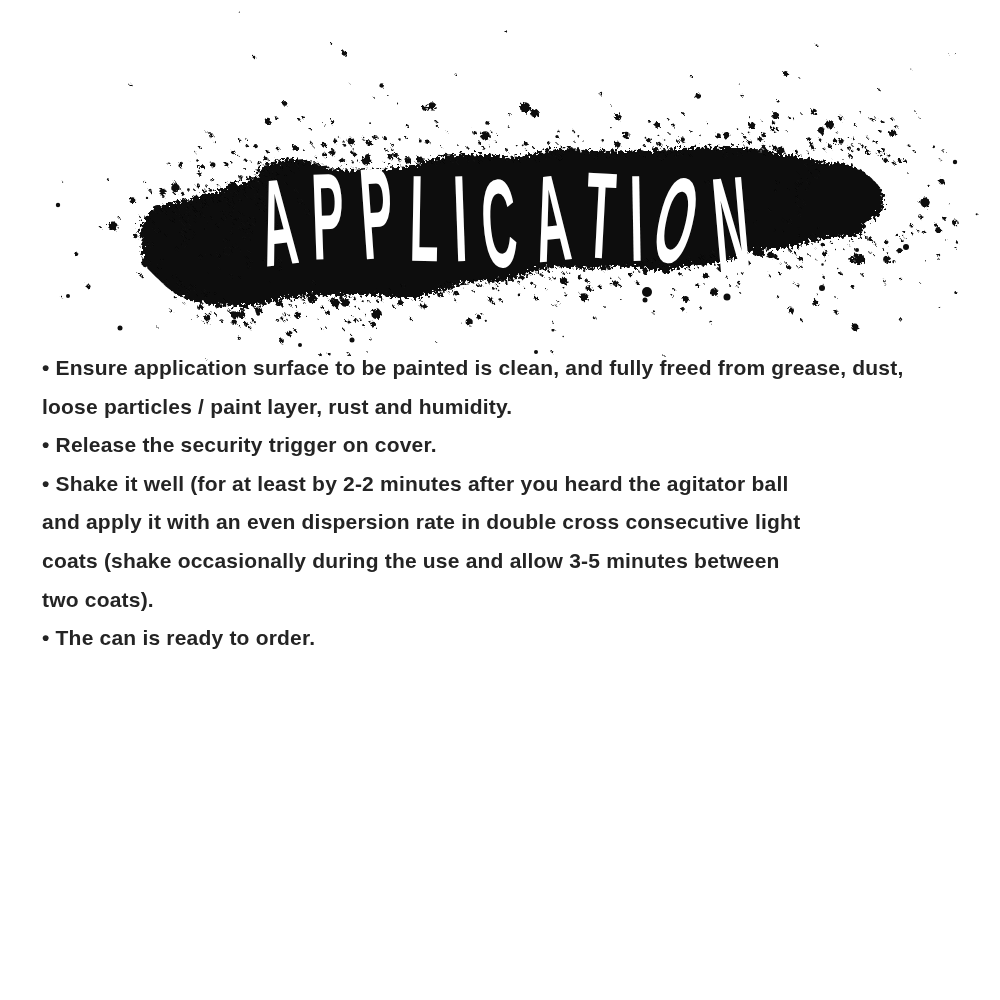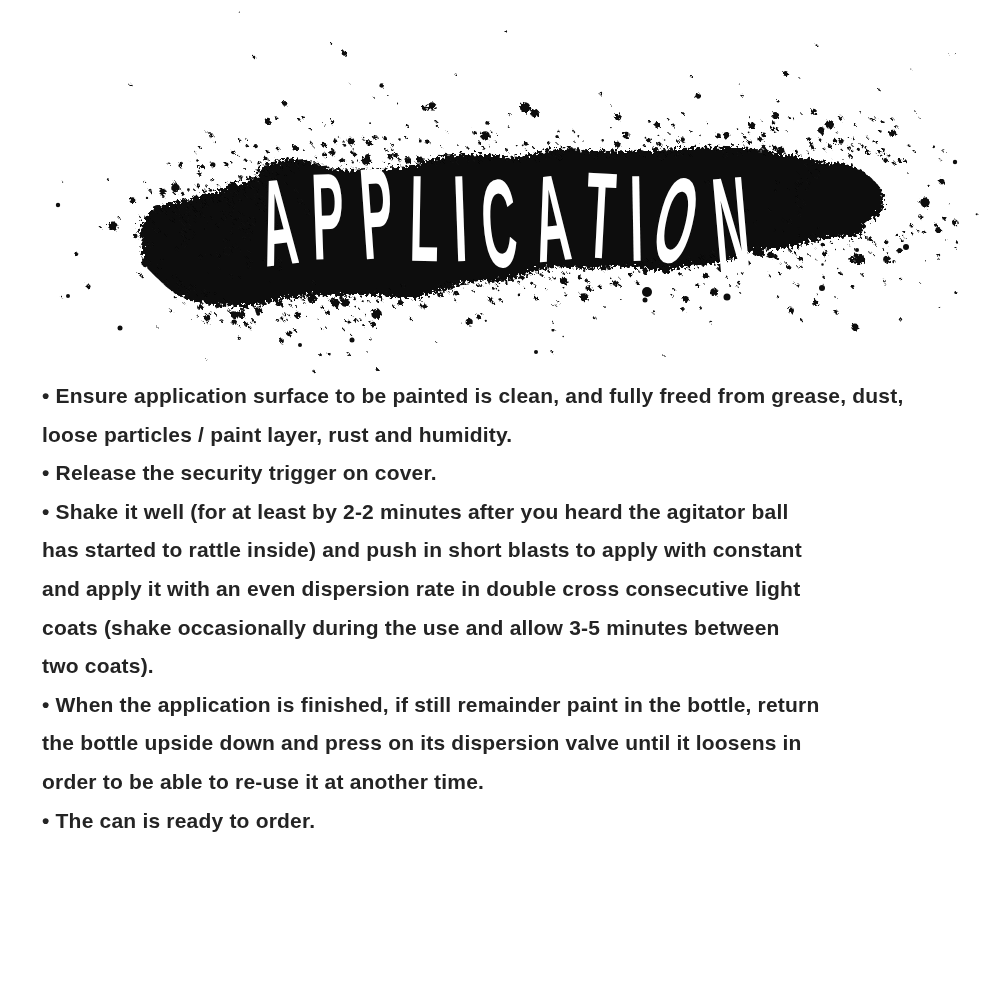--- a/index.html
+++ b/index.html
@@ -1176,38 +1176,32 @@
         <span class="t-letter" style="transform: rotate(-2deg) translateY(0px) scale(0.8, 2.05);">I</span>
         <span class="t-letter" style="transform: rotate(-4deg) translateY(5px) scale(0.8, 2.09);">C</span>
         <span class="t-letter" style="transform: rotate(-6deg) translateY(0px) scale(0.8, 2.05);">A</span>
         <span class="t-letter" style="transform: rotate(3deg) translateY(-3px) scale(0.8, 2.05);">T</span>
         <span class="t-letter" style="transform: rotate(-1deg) translateY(0px) scale(0.8, 2.05);">I</span>
         <span class="t-letter" style="transform: rotate(13deg) translateY(2px) scale(0.8, 2.05);">O</span>
         <span class="t-letter" style="transform: rotate(-5deg) translateY(7px) scale(0.8, 2.3);">N</span>
       </div>
   </div>
 
-  <div class="instructions" id="instructions" style="color: rgb(36, 36, 36); margin-top: 28px;">
+  <div class="instructions" id="instructions" style="color: rgb(36, 36, 36);">
       <div class="bullet-item">
         <div class="line">• Ensure application surface to be painted is clean, and fully freed from grease, dust,</div>
         <div class="line">loose particles / paint layer, rust and humidity.</div>
       </div>
       <div class="bullet-item">
         <div class="line">• Release the security trigger on cover.</div>
       </div>
       <div class="bullet-item">
         <div class="line">• Shake it well (for at least by 2-2 minutes after you heard the agitator ball</div>
-        <div class="line">has started to rattle inside) and push in short blasts to apply with constant</div>
         <div class="line">and apply it with an even dispersion rate in double cross consecutive light</div>
         <div class="line">coats (shake occasionally during the use and allow 3-5 minutes between</div>
         <div class="line">two coats).</div>
-      </div>
-      <div class="bullet-item">
-        <div class="line">• When the application is finished, if still remainder paint in the bottle, return</div>
-        <div class="line">the bottle upside down and press on its dispersion valve until it loosens in</div>
-        <div class="line">order to be able to re-use it at another time.</div>
       </div>
       <div class="bullet-item">
         <div class="line">• The can is ready to order.</div>
       </div>
     </div>
 
 </div>
 
 </body></html>

